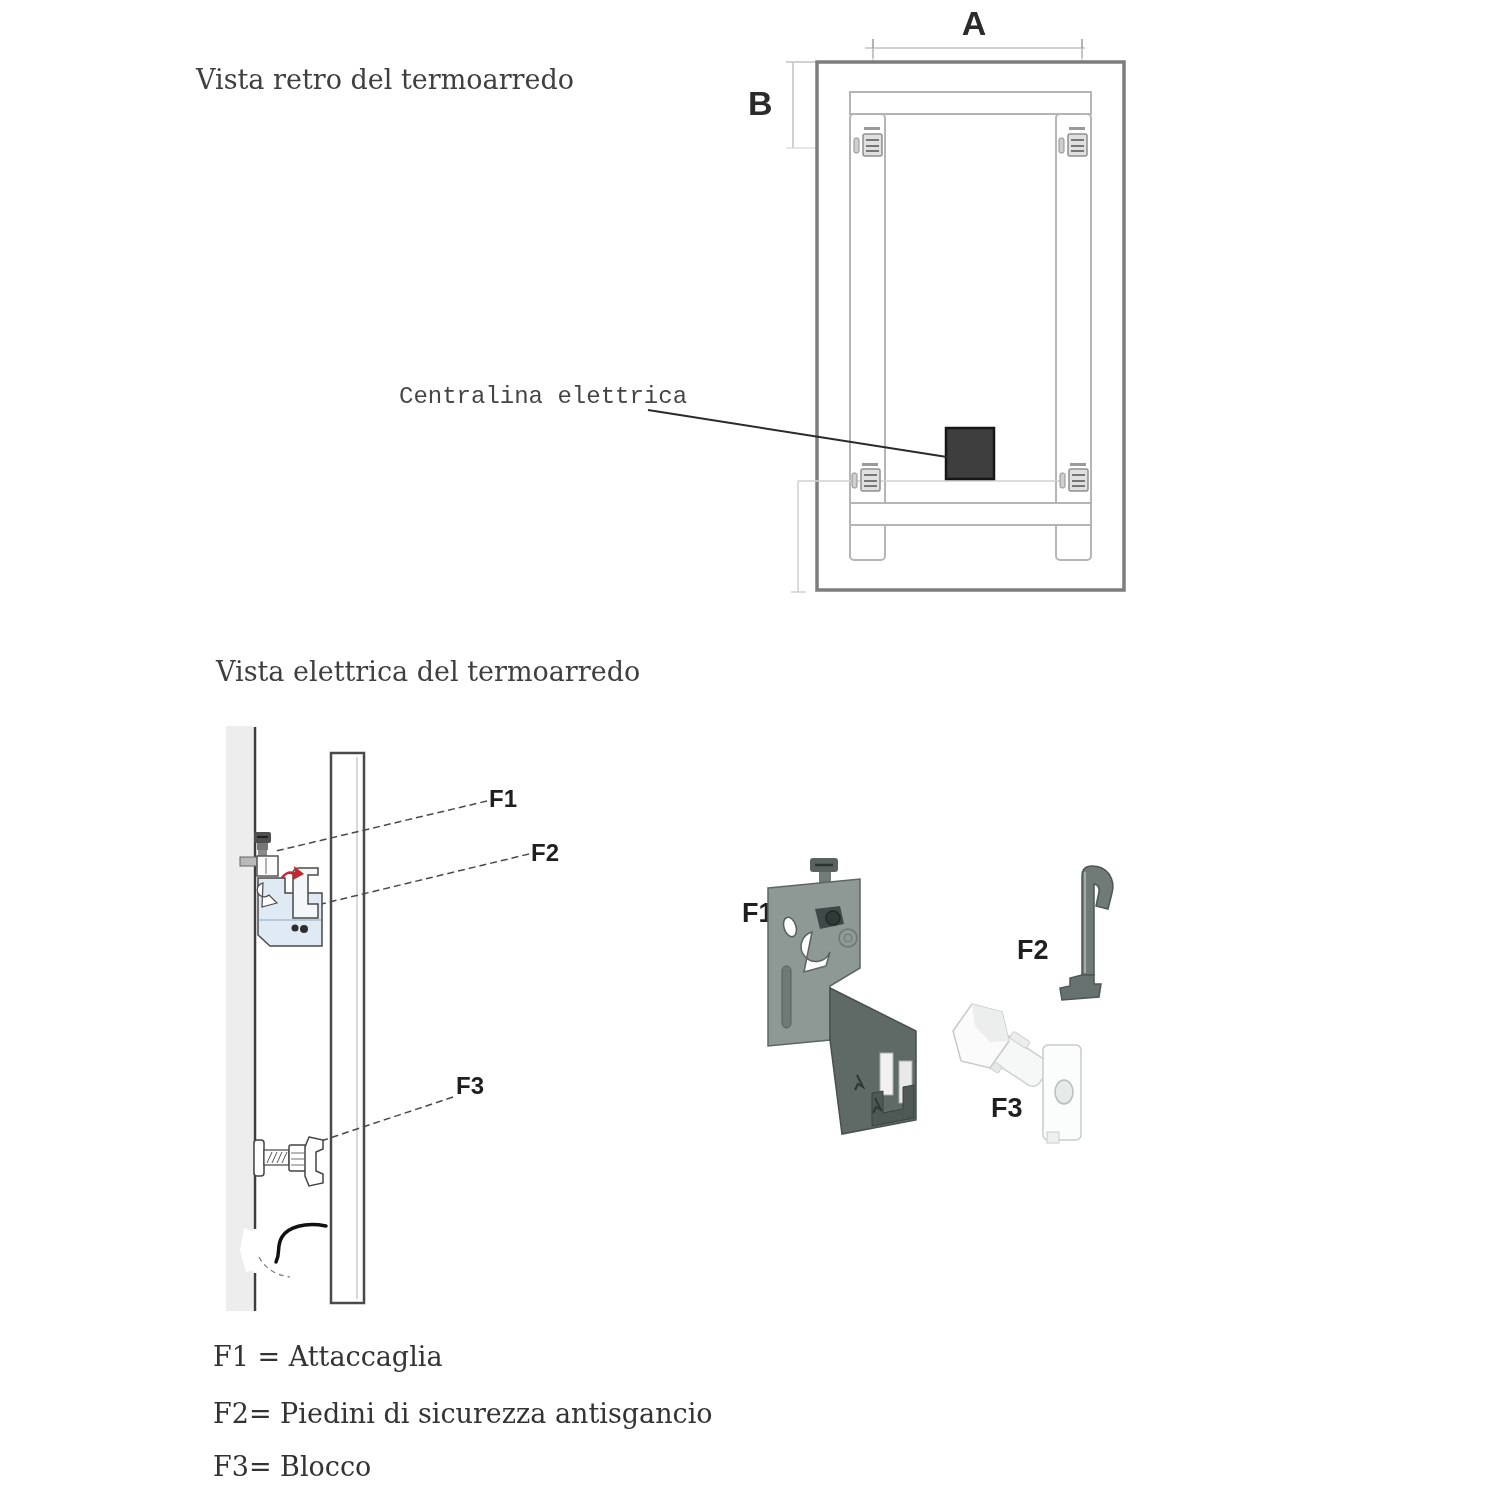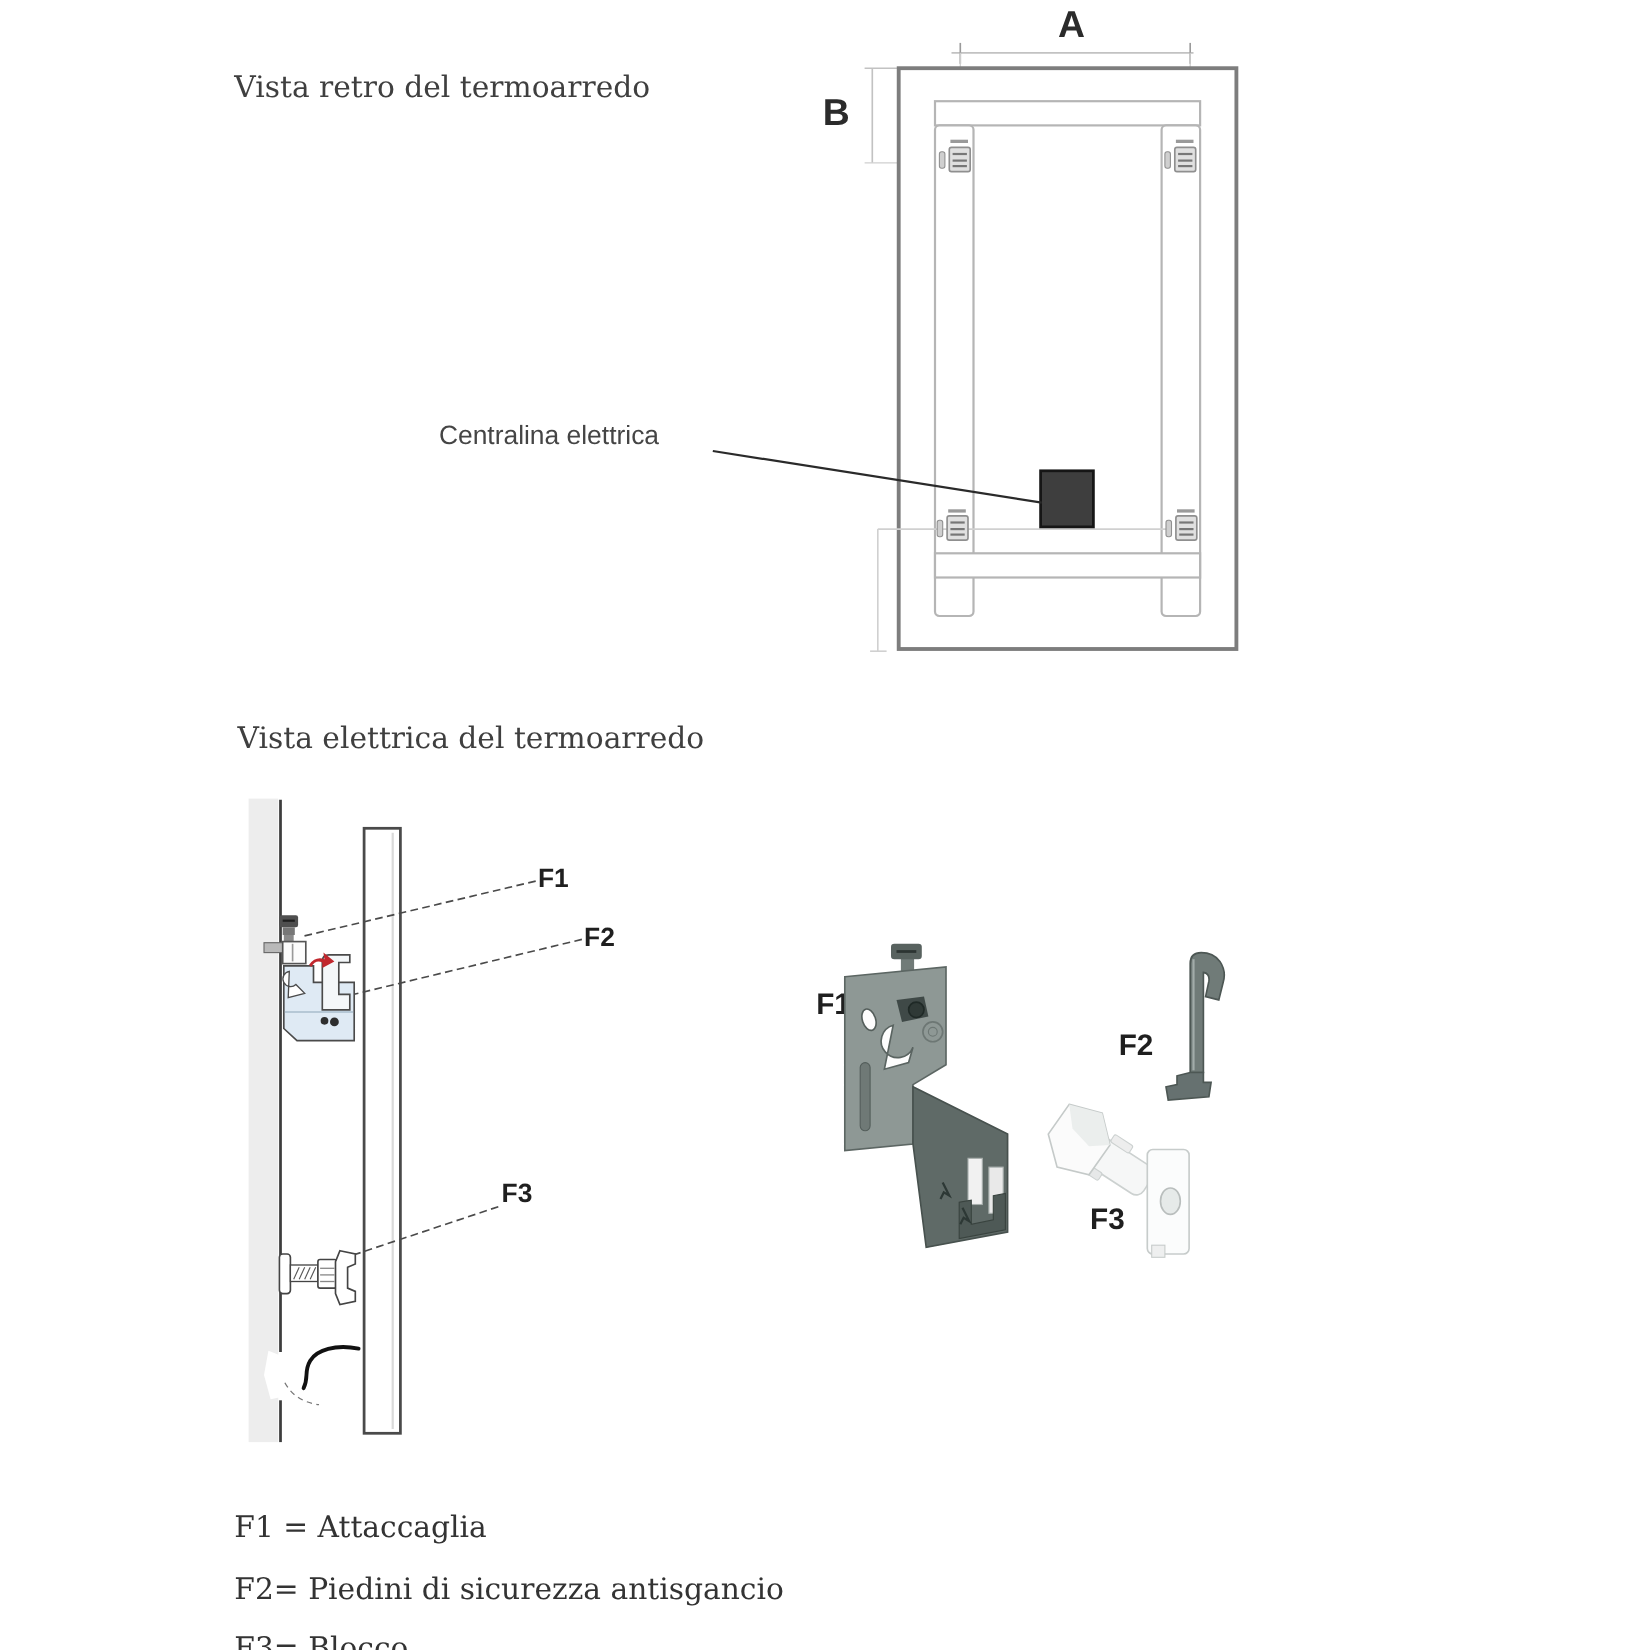--- a/index.html
+++ b/index.html
@@ -6,42 +6,42 @@
   body{
     width:1500px;height:1500px;position:relative;background:#ffffff;
     font-family:"Liberation Sans",sans-serif;overflow:hidden;
   }
   .abs{position:absolute;}
   .serif-title{
     font-family:"DejaVu Serif","Liberation Serif",serif;
     font-size:27px;color:#3f3f3f;white-space:nowrap;
   }
   .serif-label{
-    font-family:Liberation Sans, sans-serif;
+    font-family:Liberation Mono, monospace;
     font-size:24px;color:#454545;white-space:nowrap;
   }
   .legend-line{
     font-family:"DejaVu Serif","Liberation Serif",serif;
-    font-size:27px;color:#333333;white-space:nowrap;margin-top:32px;
+    font-size:27px;color:#333333;white-space:nowrap;
   }
   .dim-letter{
     font-size:34px;font-weight:600;color:#2b2b2b;white-space:nowrap;
   }
   .f-label{
     font-size:24px;font-weight:700;color:#1f1f1f;white-space:nowrap;
   }
   .f-label-part{
     font-size:27px;font-weight:700;color:#1f1f1f;white-space:nowrap;
   }
   svg{position:absolute;overflow:visible;}
 </style>
 </head>
 <body>
 
-<div class="abs serif-title" style="left:213px;top:64px;">Vista retro del termoarredo</div>
+<div class="abs serif-title" style="left:196px;top:64px;">Vista retro del termoarredo</div>
 
 <div class="abs serif-title" style="left:216px;top:656px;">Vista elettrica del termoarredo</div>
 
 <div class="abs dim-letter" style="left:958px;top:4px;width:32px;text-align:center;">A</div>
 
 <div class="abs dim-letter" style="left:748px;top:84px;">B</div>
 
 <div class="abs serif-label" style="left:399px;top:383px;">Centralina elettrica</div>
 
 <div class="abs f-label" style="left:489px;top:785px;">F1</div>

